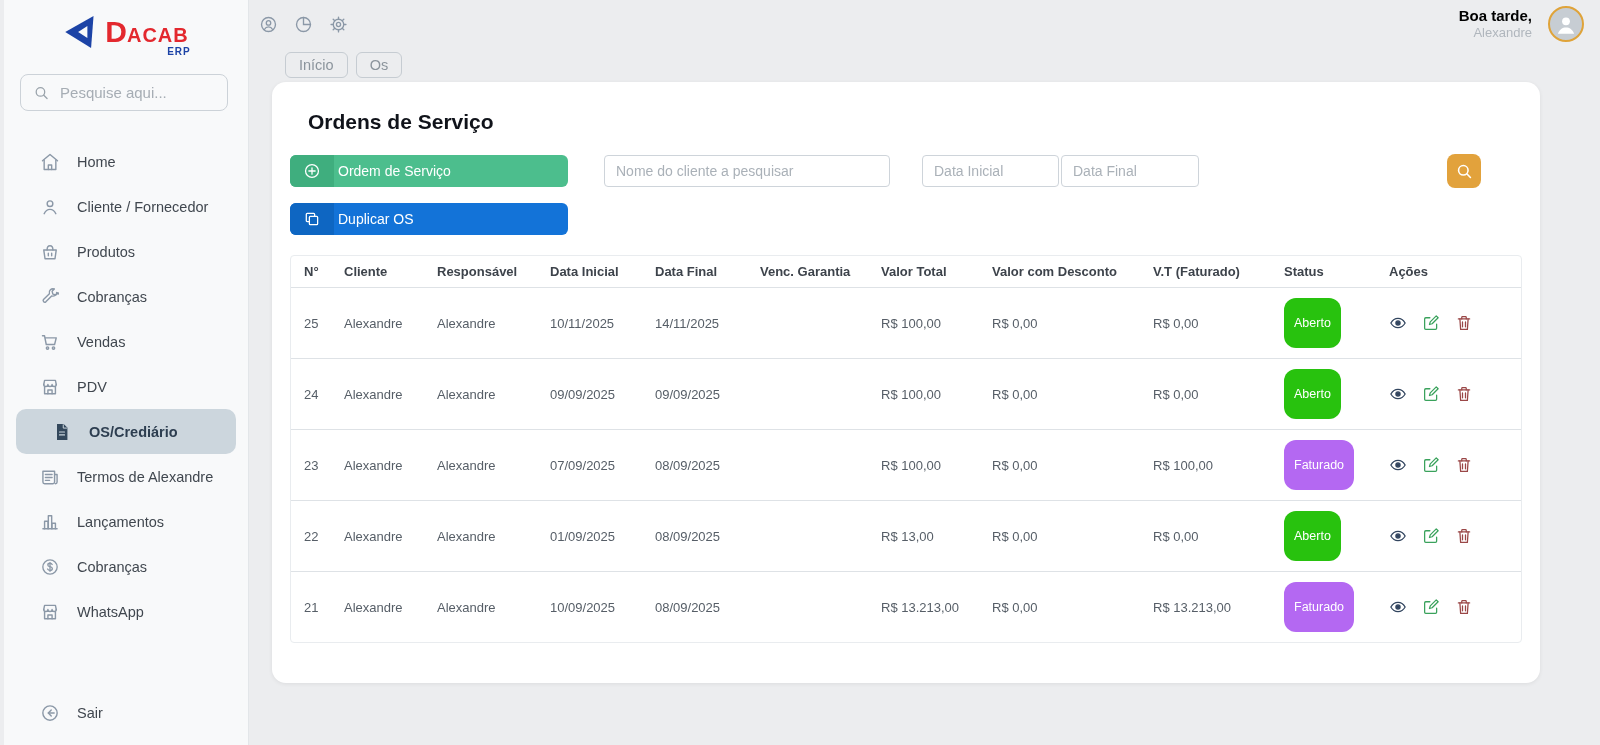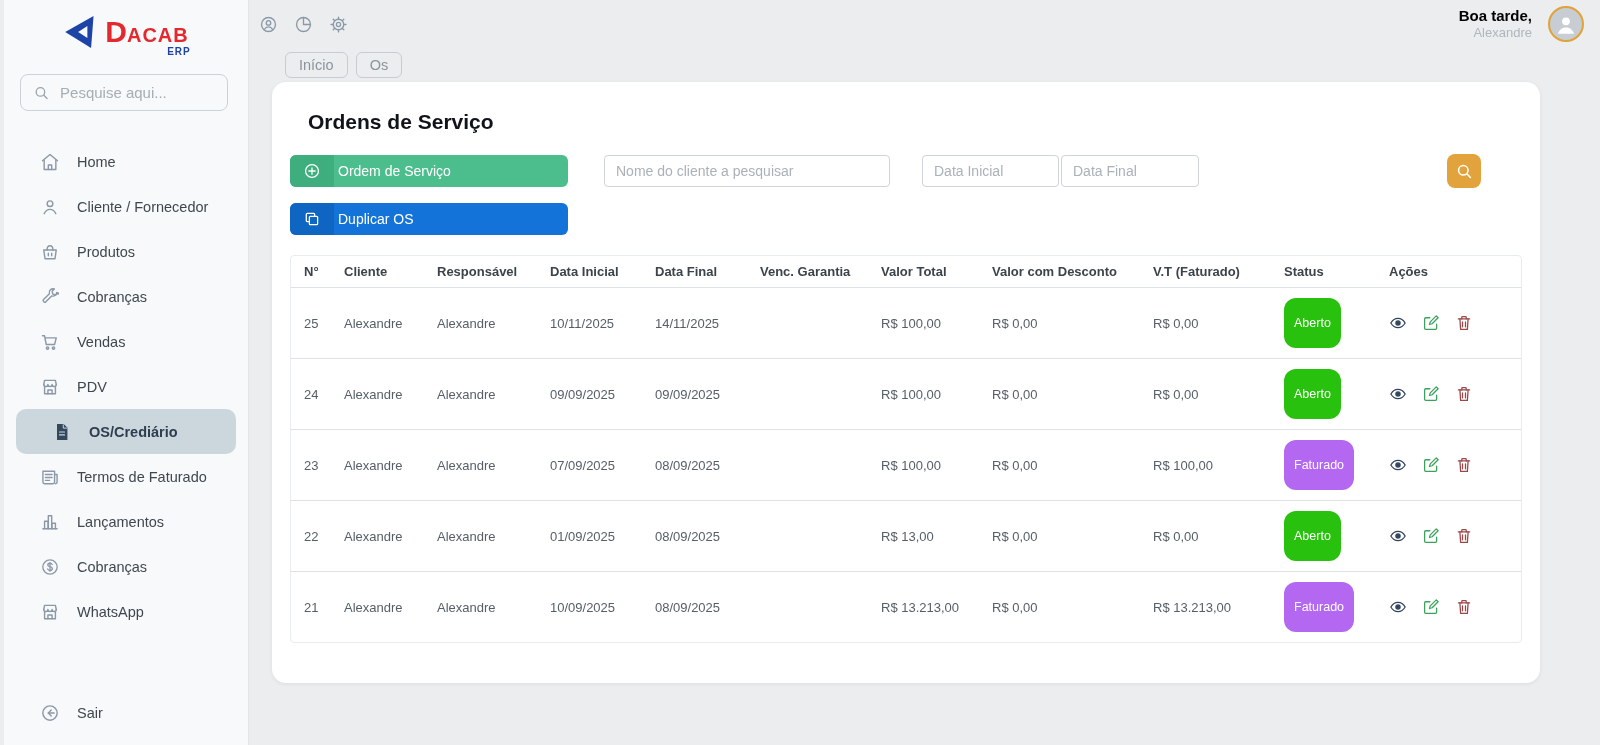--- a/index.html
+++ b/index.html
@@ -173,21 +173,21 @@
       <span>OS/Crediário</span>
     </div>
     <div class="nav-item">
       <span class="ni">
           <svg class="ic" viewBox="0 0 24 24" fill="none" stroke="currentColor" stroke-width="1.7" stroke-linecap="round" stroke-linejoin="round">
             <path d="M3.5 5h14v13a2 2 0 0 1-2 2h-10a2 2 0 0 1-2-2V5z"></path>
             <path d="M17.5 9h3v9a2 2 0 0 1-2 2"></path>
             <path d="M6.5 9h8M6.5 12.5h8M6.5 16h5"></path>
           </svg>
         </span>
-      <span>Termos de Faturado</span>
+      <span>Termos de Alexandre</span>
     </div>
     <div class="nav-item">
       <span class="ni">
           <svg class="ic" viewBox="0 0 24 24" fill="none" stroke="currentColor" stroke-width="1.7" stroke-linecap="round" stroke-linejoin="round">
             <path d="M3.5 20h17"></path>
             <path d="M5.5 20v-9h4v9M10 20V4.5h4V20M14.5 20v-6.5h4V20"></path>
           </svg>
         </span>
       <span>Lançamentos</span>
     </div>

